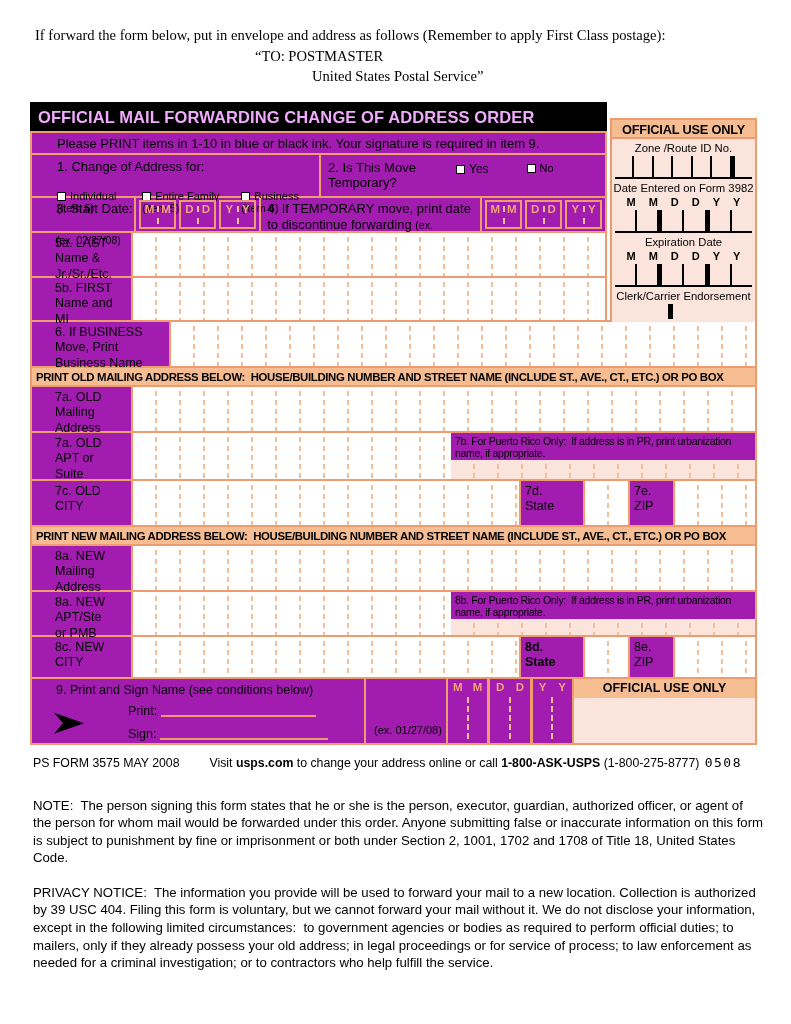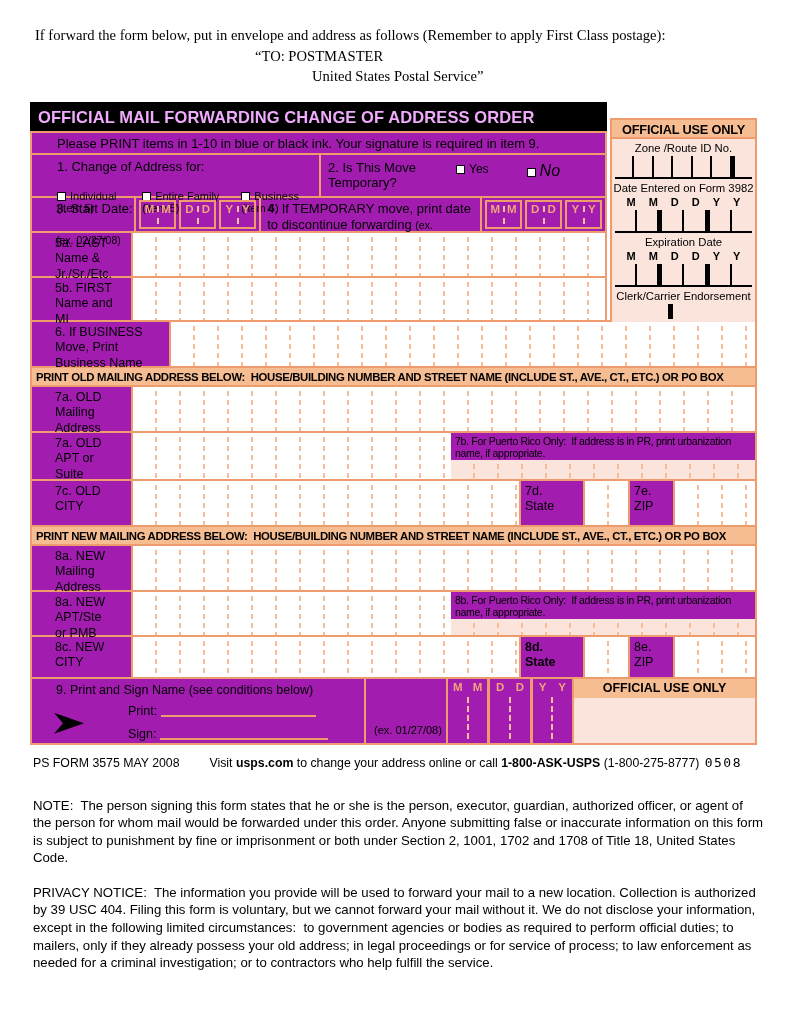--- a/index.html
+++ b/index.html
@@ -157,21 +157,21 @@
       <div style="display:flex;gap:6px;font-size:11px;margin-top:16px;align-items:flex-end;">
         <span><span class="cb"></span><span>Individual (item 5)</span></span>
         <span><span class="cb"></span><span>Entire Family (item 5)</span></span>
         <span><span class="cb"></span><span>Business (item 6)</span></span>
       </div>
     </div>
     <div class="cell" style="flex:1;display:flex;padding:5px 0 0 7px;">
       <div class="pre" style="font-size:13px;width:112px;">2. Is This Move
 Temporary?</div>
       <div style="font-size:12px;margin:2px 0 0 16px;"><span class="cb"></span><span>Yes</span></div>
-      <div style="font-size:16px;margin:2px 12px 0 38px;font-style:italic;"><span class="cb"></span><span>No</span></div>
+      <div style="font-size:11px;margin:2px 12px 0 38px;"><span class="cb"></span><span>No</span></div>
     </div>
   </div>
 
   <div class="row" style="width:577px;height:37px;">
     <div class="cell" style="width:88px;padding:3px 0 0 5px;">
       <div style="font-size:13px;">3. Start Date:</div>
       <div style="font-size:10.5px;margin-top:18px;">(ex. 02/27/08)</div>
     </div>
     <div class="cell dategroup" style="width:132px;">
       <div class="datebox">

